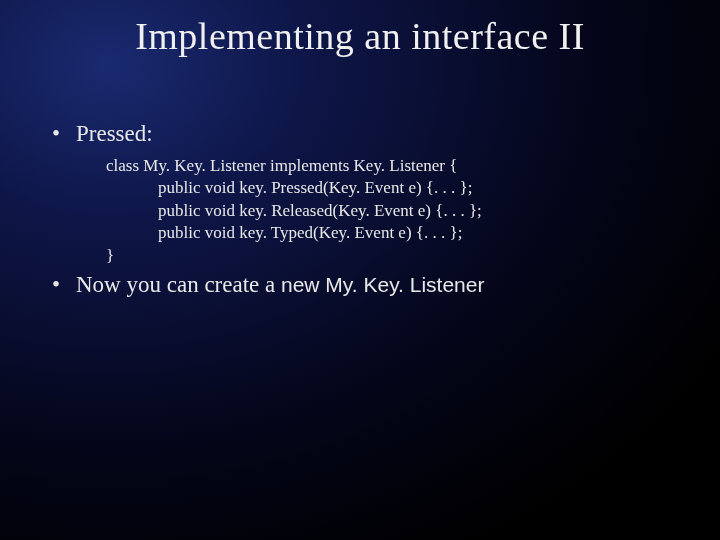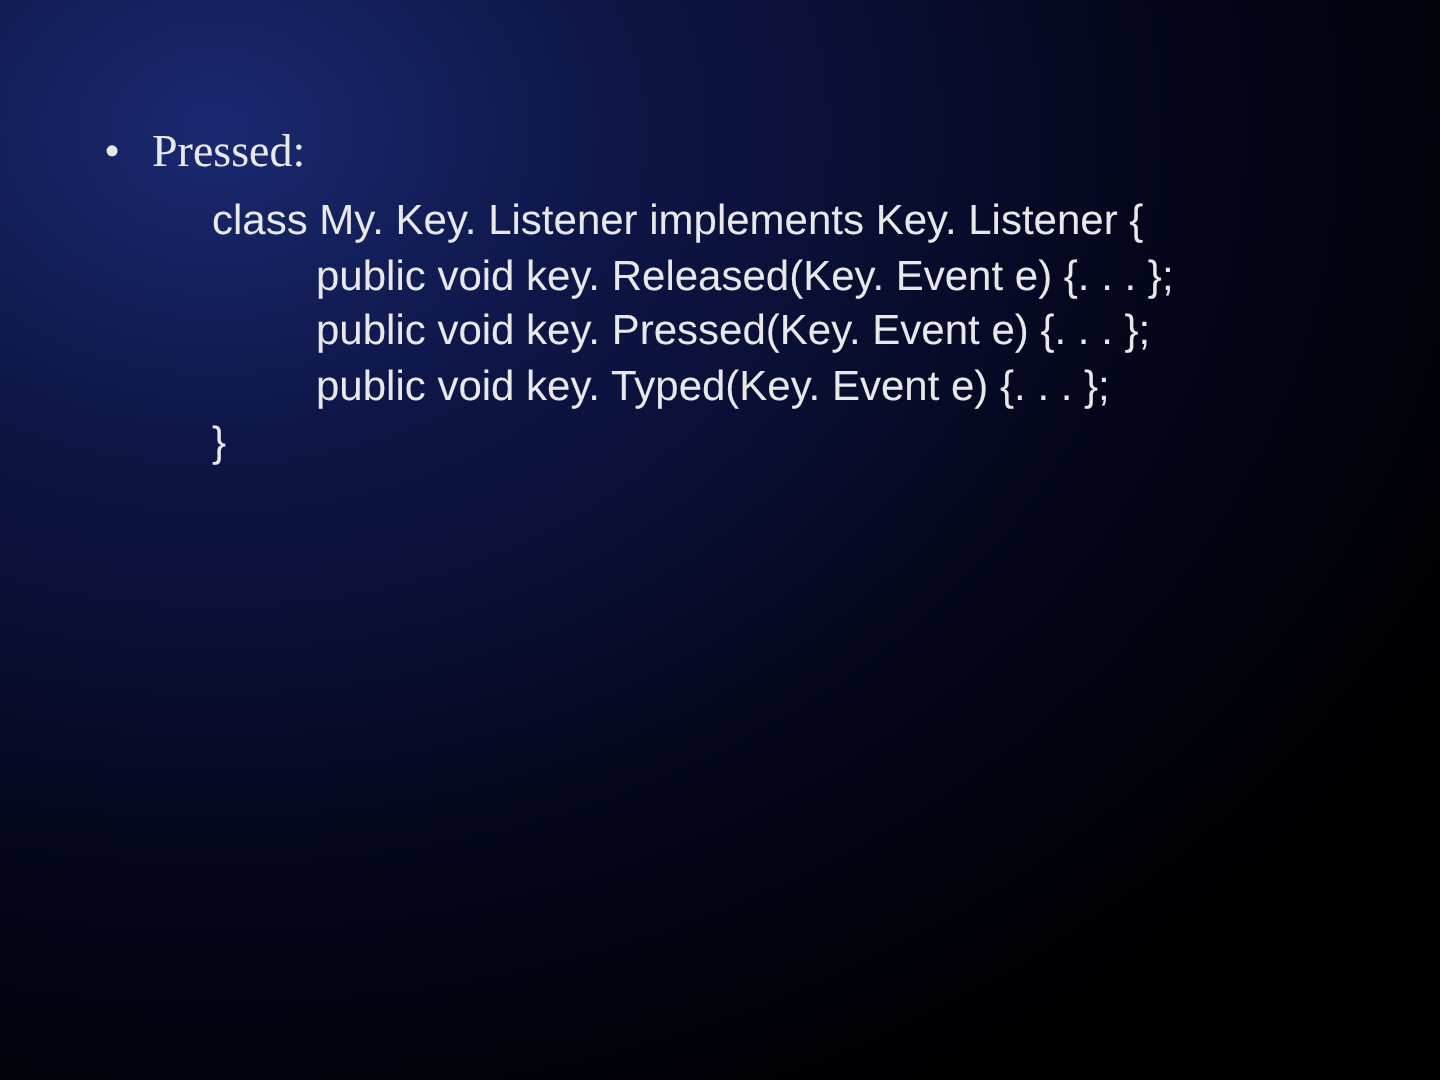--- a/index.html
+++ b/index.html
@@ -56,55 +56,61 @@
   }
   .sans-bold {
     font-family: Verdana, "Trebuchet MS", Arial, sans-serif;
     font-weight: bold;
     font-size: 21px;
   }
   .ital {
     font-style: italic;
   }
   .codeblock {
-    font-family: Liberation Sans, sans-serif;
-    font-size: 21px;
+    font-family: Liberation Serif, serif;
+    font-size: 17px;
     line-height: 1.32;
     padding-left: 58px;
     margin-top: 6px;
     margin-bottom: 2px;
   }
   .code-indent {
     padding-left: 52px;
   }
   .code-close {
     padding-left: 0;
   }
 </style>
 </head>
 <body>
 
 <div class="slide">
 
+  <div class="title">Implementing an interface II</div>
 
   <div class="body">
     <ul class="top">
 
 
       <li>
         <span>Pressed:</span>
       </li>
 
     </ul>
 
     <div class="codeblock">
       <div>
         <span>class My. Key. Listener </span><span>implements</span><span> Key. Listener {</span>
       </div>
+      <div class="code-indent">public void key. Pressed(Key. Event e) {. . . };</div>
       <div class="code-indent">public void key. Released(Key. Event e) {. . . };</div>
-      <div class="code-indent">public void key. Pressed(Key. Event e) {. . . };</div>
       <div class="code-indent">public void key. Typed(Key. Event e) {. . . };</div>
       <div class="code-close">}</div>
     </div>
 
+    <ul class="top">
+      <li>
+        <span>Now you can create a </span><span class="sans">new My. Key. Listener</span>
+      </li>
+    </ul>
 
   </div>
 </div>
 
 </body></html>

